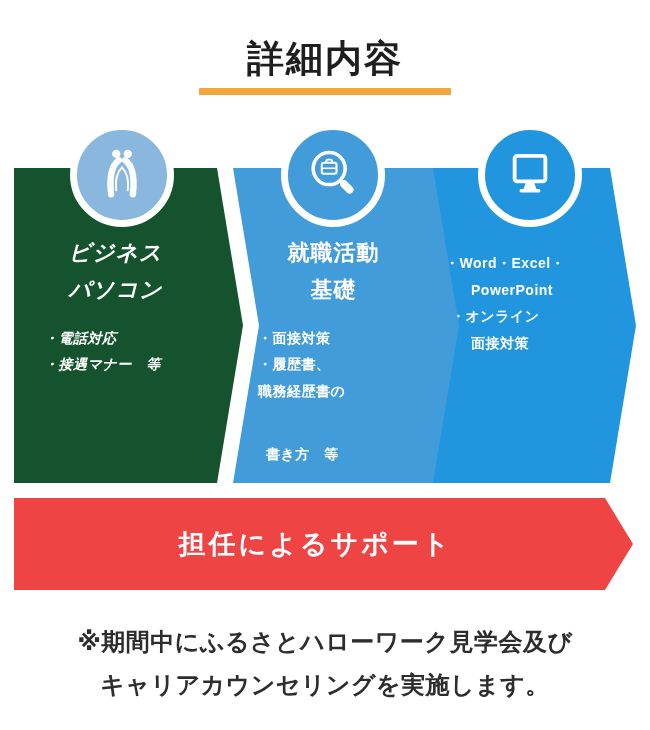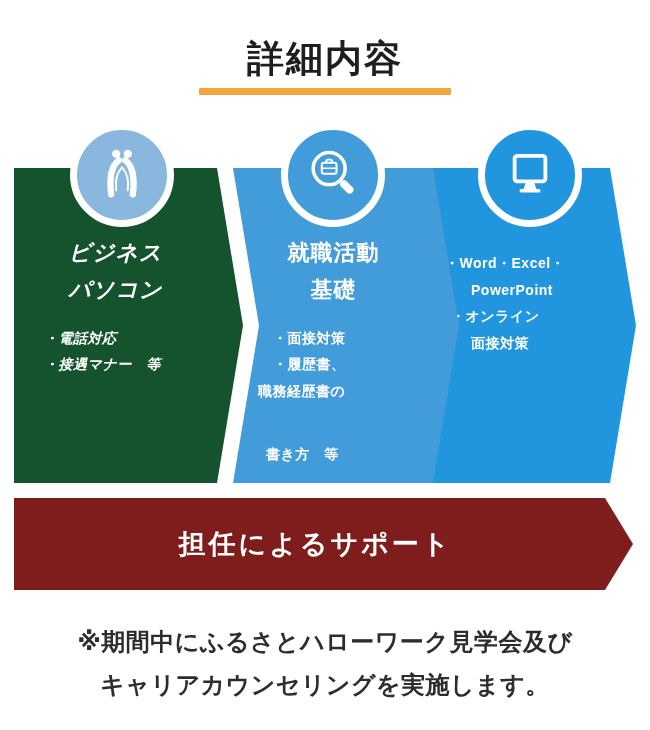--- a/index.html
+++ b/index.html
@@ -37,21 +37,21 @@
     text-align:center;font-size:22px;font-weight:bold;line-height:1.7;
     letter-spacing:1px;
   }
   .panel-bullets{
     margin-top:16px;font-size:14px;font-weight:bold;line-height:1.9;
     letter-spacing:0.5px;text-align:left;
   }
   .panel-1 .panel-bullets{padding-left:30px;}
   .panel-2 .panel-bullets{padding-left:25px;}
   .panel-3 .panel-bullets{padding-left:12px;}
-  .ml-a{margin-left:15px;}
+  .ml-a{}
   .ml-b{margin-left:8px;margin-top:36px;}
   .ml-c{margin-left:6px;}
   .ml-d{margin-left:26px;}
   .icon-badge{
     position:absolute;top:123px;width:90px;height:90px;border-radius:50%;
     border:7px solid #ffffff;display:flex;align-items:center;justify-content:center;
     z-index:3;
   }
   .badge-1{left:70px;}
   .badge-2{left:281px;}
@@ -141,20 +141,20 @@
 </div>
 
 <div class="icon-badge badge-3" style="background-color: rgb(33, 150, 222);">
   <svg viewBox="0 0 100 100" aria-hidden="true">
     <rect x="26" y="20" width="48" height="40" rx="4" fill="none" stroke="#ffffff" stroke-width="6"></rect>
     <polygon points="44,60 56,60 60,72 40,72" fill="#ffffff"></polygon>
     <rect x="34" y="72" width="32" height="5.5" rx="2" fill="#ffffff"></rect>
   </svg>
 </div>
 
-<div class="support-banner" style="background-color: #7f1d1d;">
+<div class="support-banner" style="background-color: #ef4444;">
   <span>担任によるサポート</span>
 </div>
 
 <div class="footnote">
   <div>※期間中にふるさとハローワーク見学会及び</div>
   <div>キャリアカウンセリングを実施します。</div>
 </div>
 
 </body></html>

